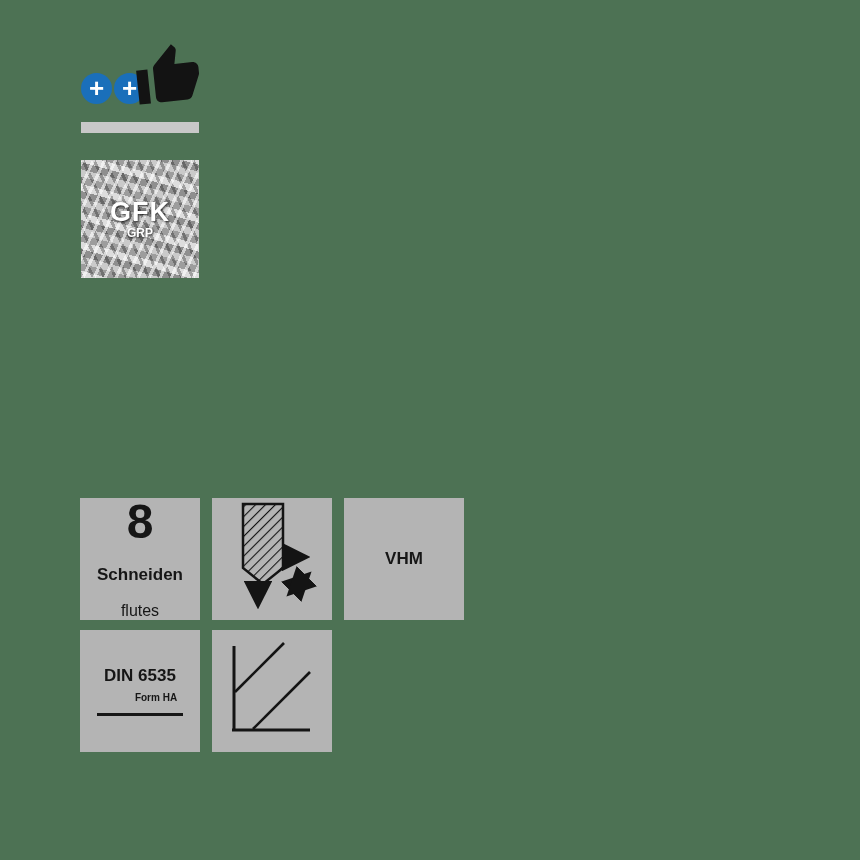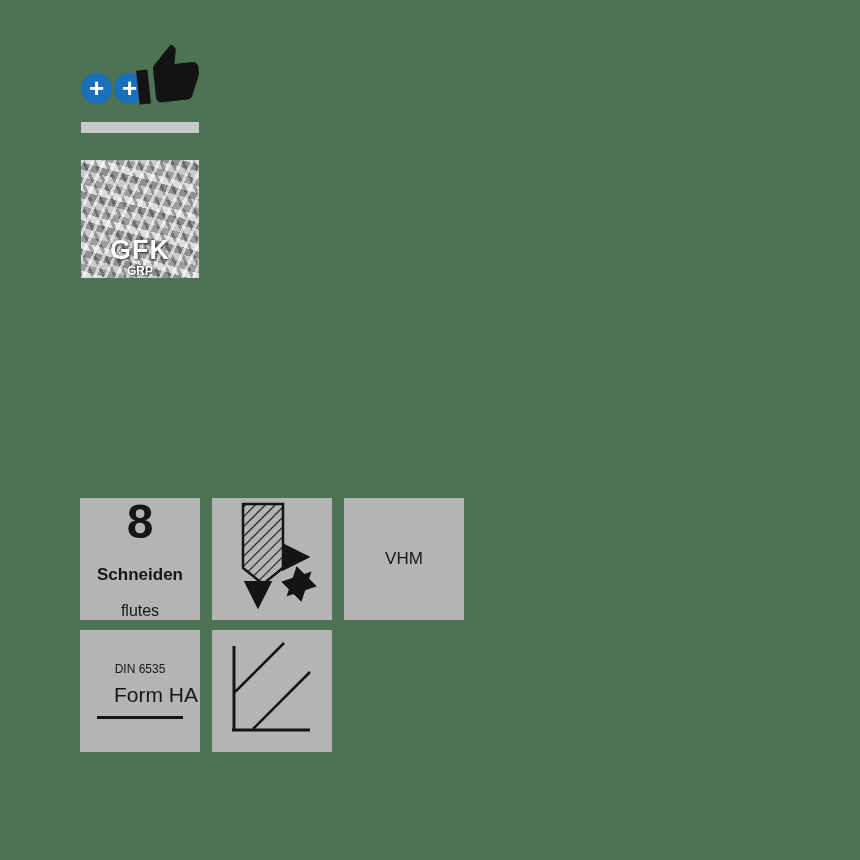--- a/index.html
+++ b/index.html
@@ -22,21 +22,21 @@
   .divider-bar{position:absolute;left:81px;top:122px;width:118px;height:11px;background:#c8c8c8;}
 
   
   .material-tile{
     position:absolute;left:81px;top:160px;width:118px;height:118px;
     background-color:#b5b5b5;
     background-image:
       repeating-linear-gradient(115deg, rgba(255,255,255,.6) 0 3px, rgba(255,255,255,0) 3px 10px),
       repeating-linear-gradient(65deg, rgba(0,0,0,.28) 0 3px, rgba(0,0,0,0) 3px 10px),
       repeating-linear-gradient(15deg, #dddddd 0 7px, #9d9d9d 7px 14px, #cacaca 14px 21px, #8f8f8f 21px 28px);
-    display:flex;flex-direction:column;align-items:center;justify-content:flex-end;
+    display:flex;flex-direction:column;align-items:center;justify-content:center;
   }
   .material-main{
     font-size:27px;font-weight:700;color:#ffffff;letter-spacing:1px;line-height:1.05;
     text-shadow:1px 1px 2px rgba(0,0,0,.65), 0 0 4px rgba(0,0,0,.4);
   }
   .material-sub{
     font-size:12px;font-weight:700;color:#ffffff;line-height:1.1;
     text-shadow:1px 1px 2px rgba(0,0,0,.65), 0 0 3px rgba(0,0,0,.4);
   }
 
@@ -48,24 +48,24 @@
   .tile-flutes{left:80px;top:498px;}
   .tile-milling{left:212px;top:498px;}
   .tile-vhm{left:344px;top:498px;}
   .tile-din{left:80px;top:630px;}
   .tile-shank{left:212px;top:630px;}
 
   .flutes-number{font-size:48px;font-weight:700;line-height:1;}
   .flutes-de{font-size:17px;font-weight:700;margin-top:20px;line-height:1.1;}
   .flutes-en{font-size:16px;font-weight:400;margin-top:17px;line-height:1.1;}
 
-  .vhm-label{font-size:17px;font-weight:400;}
+  .vhm-label{font-size:17px;font-weight:700;}
 
-  .din-line1{font-size:12px;font-weight:400;line-height:1.15;}
-  .din-line2{font-size:21px;font-weight:400;margin-top:7px;line-height:1.1;margin-left:32px;}
+  .din-line1{font-size:17px;font-weight:700;line-height:1.15;}
+  .din-line2{font-size:10px;font-weight:700;margin-top:7px;line-height:1.1;margin-left:32px;}
   .din-underline{width:86px;height:3px;background:#161616;margin-top:10px;}
 
   .pictogram-svg{display:block;width:120px;height:122px;}
 </style>
 </head>
 <body>
 
 <div class="stage">
 
   <div class="badge">

